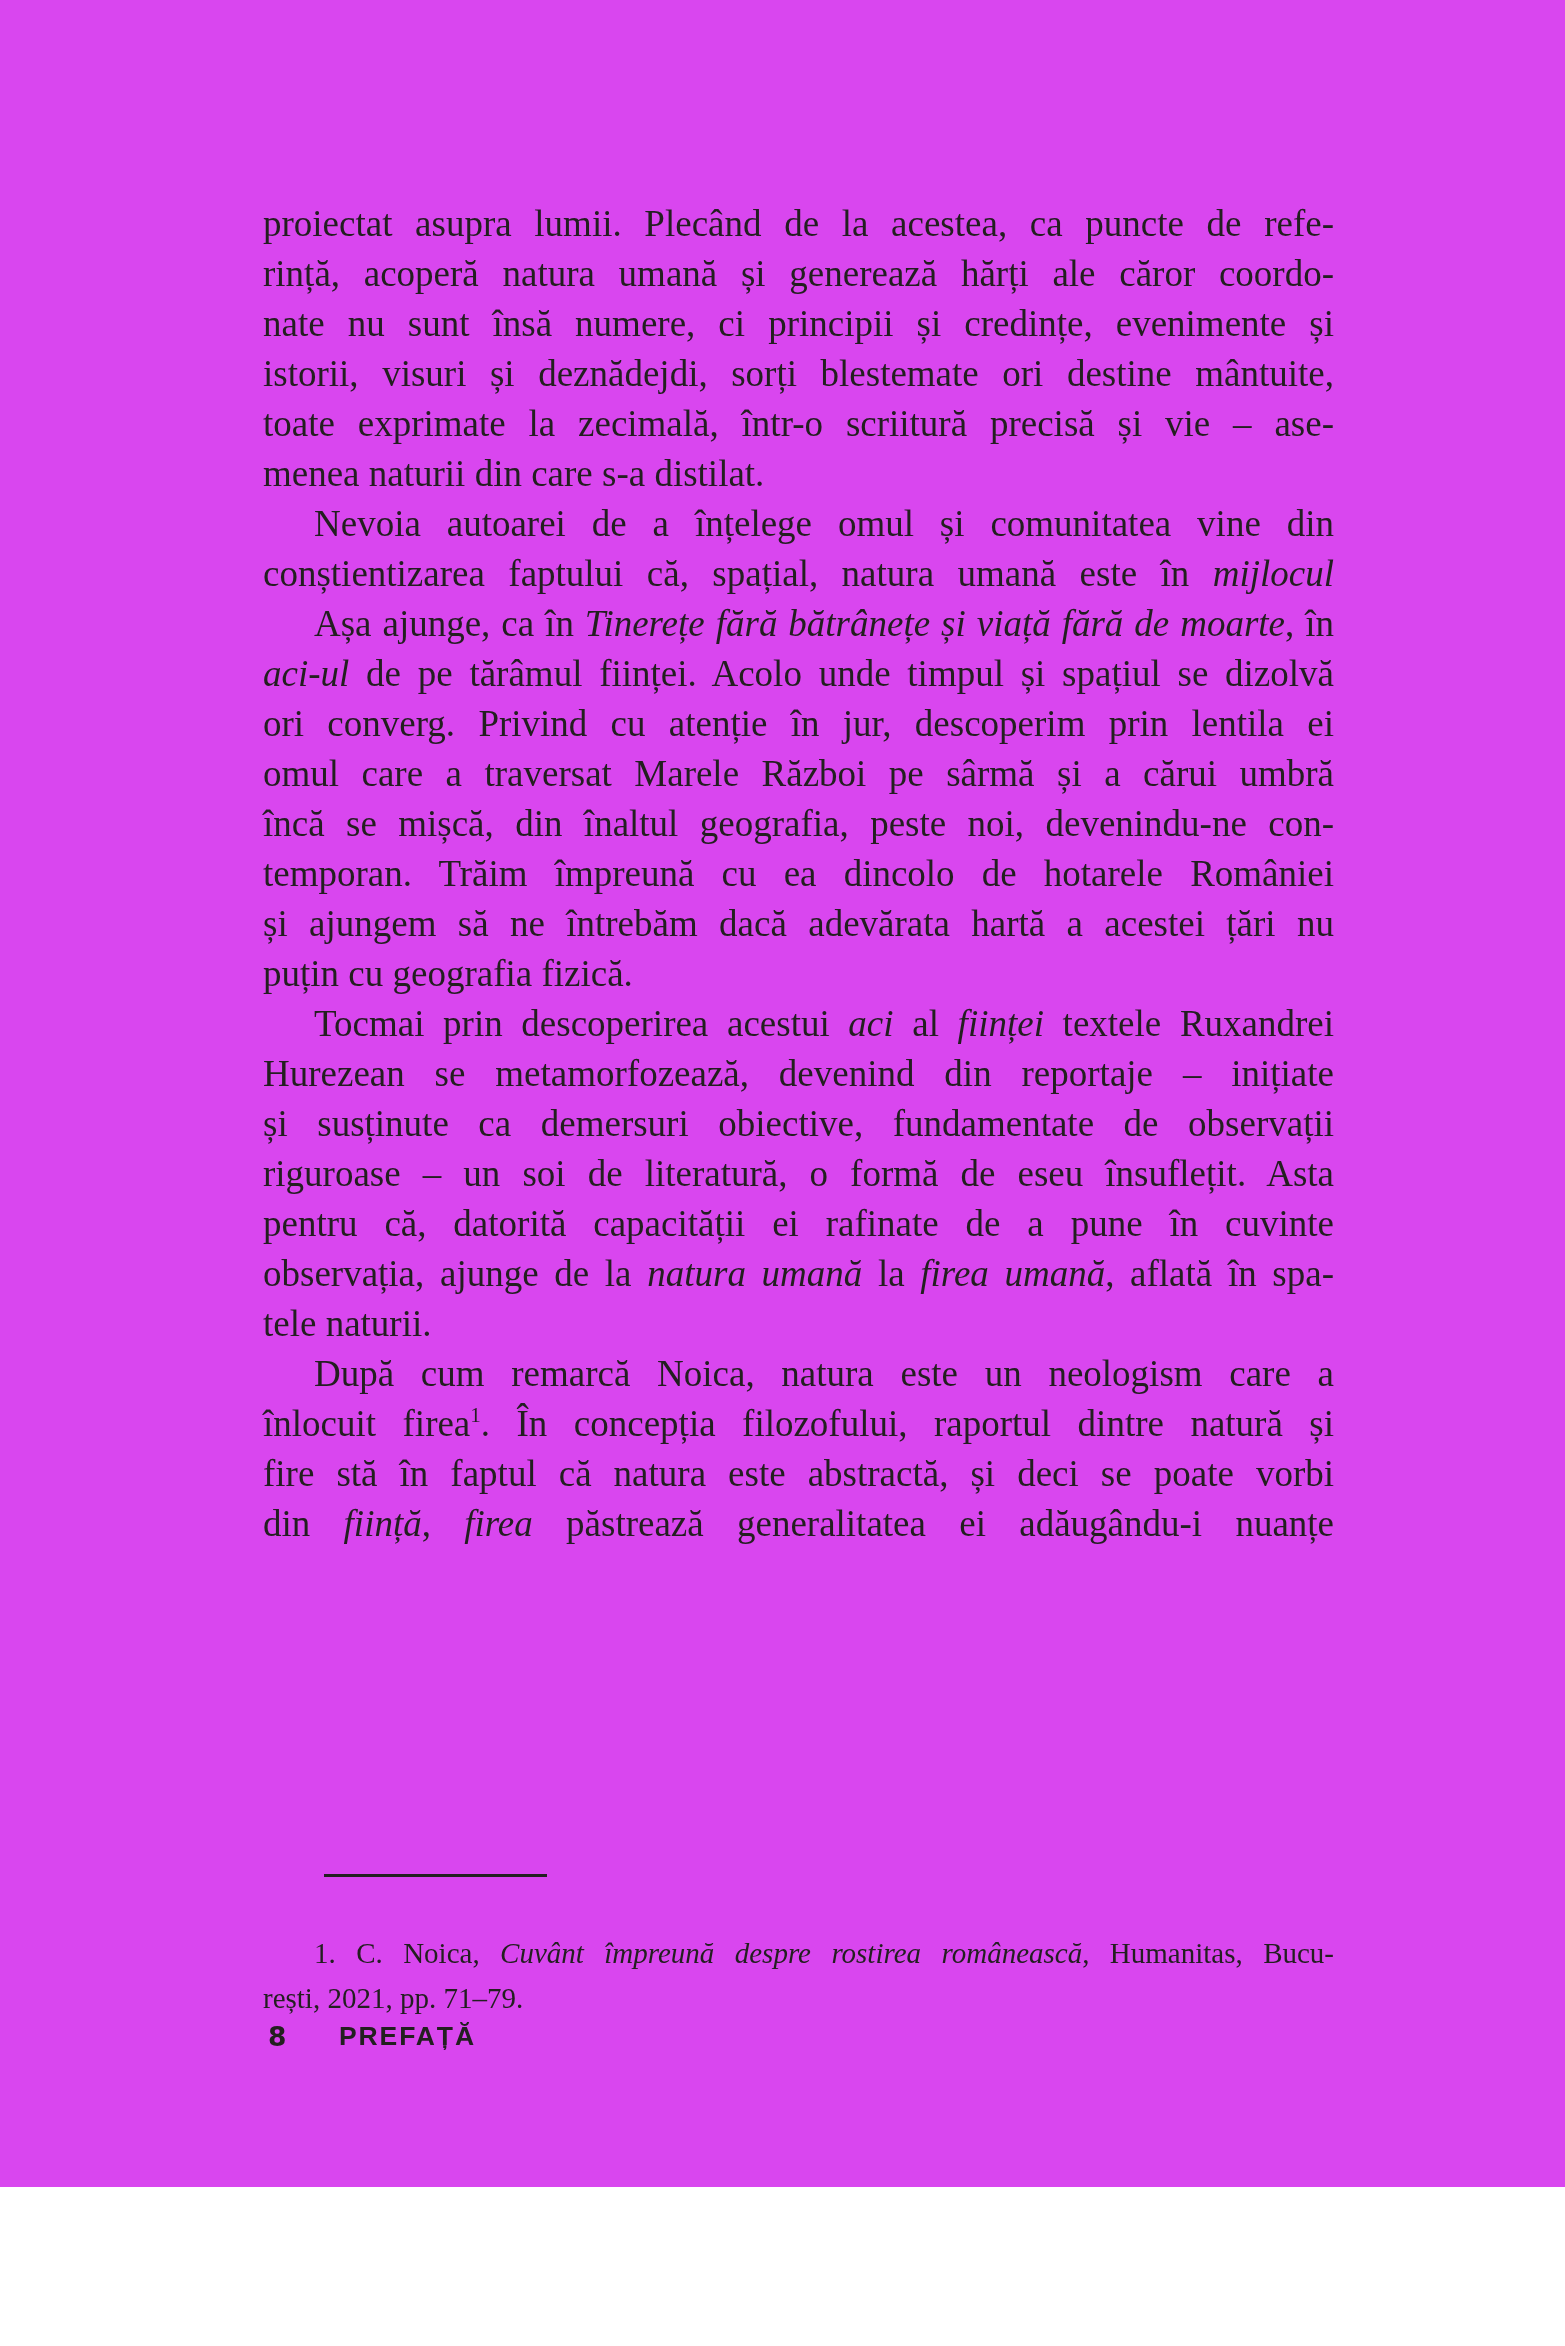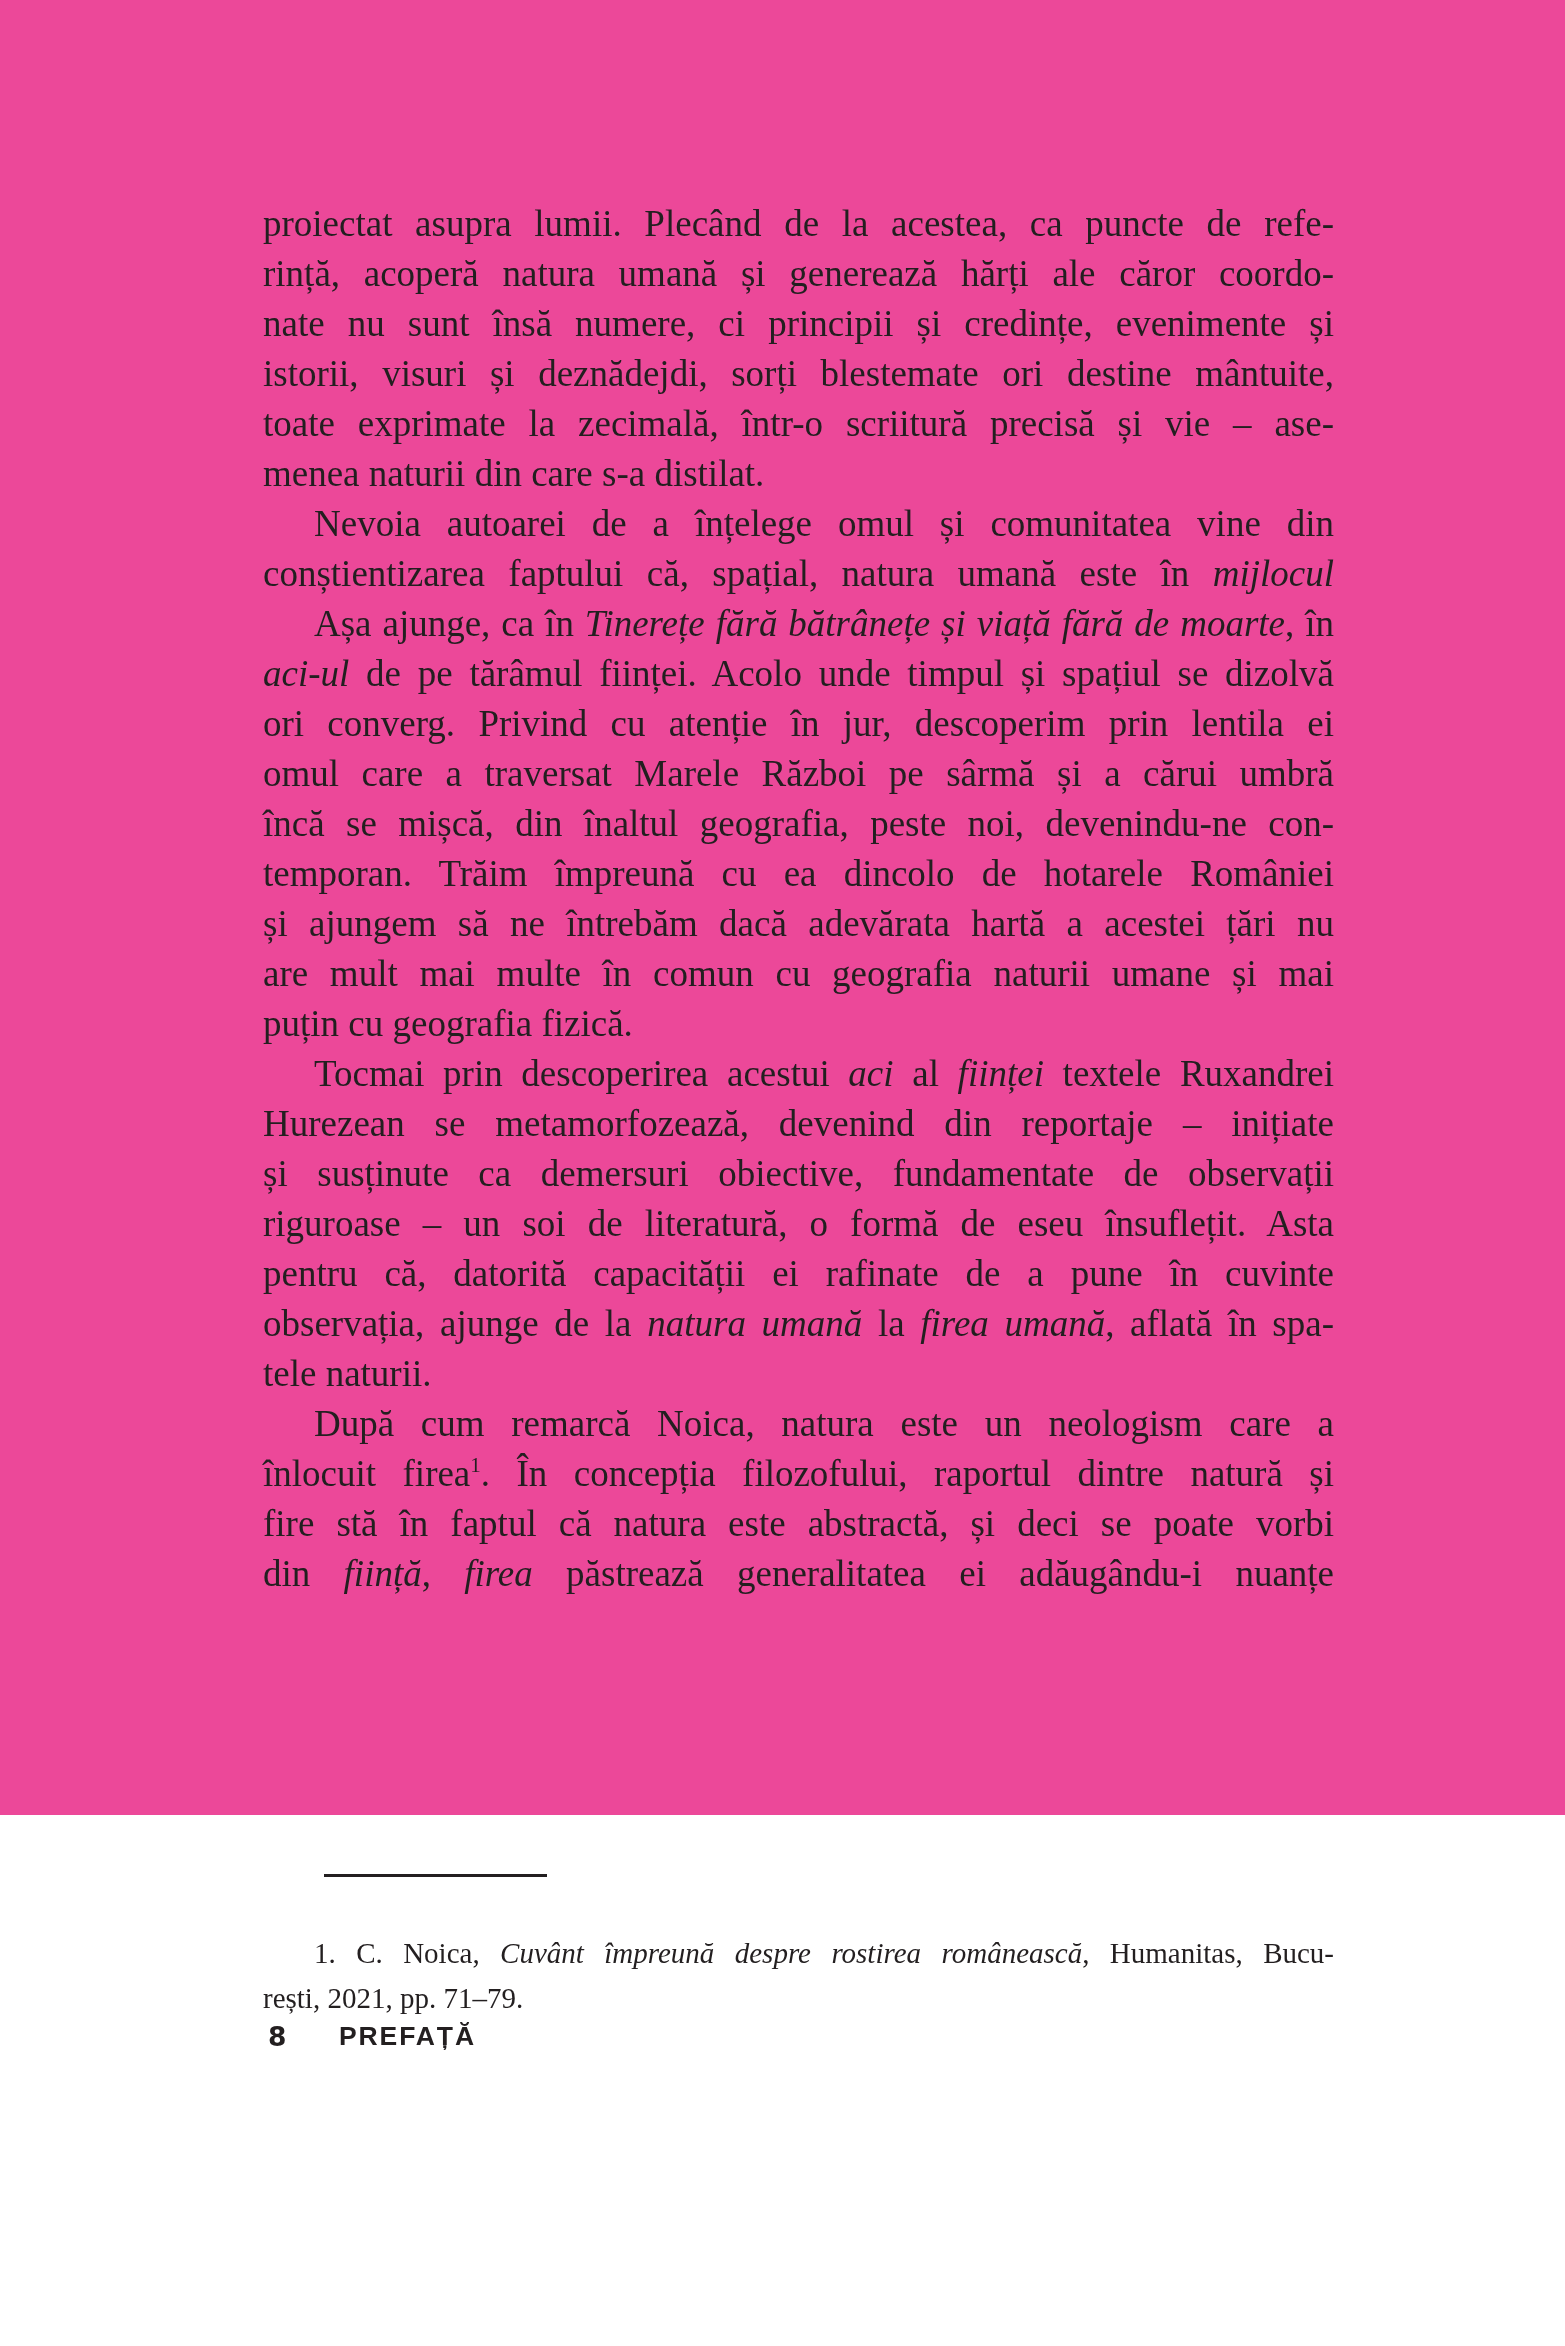--- a/index.html
+++ b/index.html
@@ -1,19 +1,19 @@
 <!DOCTYPE html>
 <html style="font-size:15px"><head>
 <meta charset="utf-8">
 <style>
   html, body { margin: 0; padding: 0; background: #ffffff; }
   body { width: 1565px; height: 2347px; position: relative; overflow: hidden; }
   .page {
-    position: absolute; left: 0; top: 0; width: 1565px; height: 1815px;
-    background: #ec4899; color: #231f20;
+    position: absolute; left: 0; top: 0; width: 1565px; height: 2187px;
+    background: #d946ef; color: #231f20;
   }
   .textblock {
     position: absolute; left: 263px; top: 199px; width: 1071px;
     font-family: "Liberation Serif", "DejaVu Serif", serif;
     font-size: 37px; line-height: 50px; color: #231f20;
   }
   .line {
     display: block; height: 50px; white-space: nowrap;
     text-align: justify; text-align-last: justify;
   }
@@ -55,21 +55,20 @@
       <span class="line last"><span>menea naturii din care s-a distilat.</span></span>
       <span class="line indent"><span>Nevoia autoarei de a înțelege omul și comunitatea vine din</span></span>
       <span class="line"><span>conștientizarea faptului că, spațial, natura umană este în </span><i>mijlocul</i></span>
       <span class="line indent"><span>Așa ajunge, ca în </span><i>Tinerețe fără bătrânețe și viață fără de moarte</i><span>, în</span></span>
       <span class="line"><i>aci-ul</i><span> de pe tărâmul ființei. Acolo unde timpul și spațiul se dizolvă</span></span>
       <span class="line"><span>ori converg. Privind cu atenție în jur, descoperim prin lentila ei</span></span>
       <span class="line"><span>omul care a traversat Marele Război pe sârmă și a cărui umbră</span></span>
       <span class="line"><span>încă se mișcă, din înaltul geografia, peste noi, devenindu-ne con-</span></span>
       <span class="line"><span>temporan. Trăim împreună cu ea dincolo de hotarele României</span></span>
       <span class="line"><span>și ajungem să ne întrebăm dacă adevărata hartă a acestei țări nu</span></span>
-      <span class="line"><span>are mult mai multe în comun cu geografia naturii umane și mai</span></span>
       <span class="line last"><span>puțin cu geografia fizică.</span></span>
       <span class="line indent"><span>Tocmai prin descoperirea acestui </span><i>aci</i><span> al </span><i>ființei</i><span> textele Ruxandrei</span></span>
       <span class="line"><span>Hurezean se metamorfozează, devenind din reportaje – inițiate</span></span>
       <span class="line"><span>și susținute ca demersuri obiective, fundamentate de observații</span></span>
       <span class="line"><span>riguroase – un soi de literatură, o formă de eseu însuflețit. Asta</span></span>
       <span class="line"><span>pentru că, datorită capacității ei rafinate de a pune în cuvinte</span></span>
       <span class="line"><span>observația, ajunge de la </span><i>natura umană</i><span> la </span><i>firea umană</i><span>, aflată în spa-</span></span>
       <span class="line last"><span>tele naturii.</span></span>
       <span class="line indent"><span>După cum remarcă Noica, natura este un neologism care a</span></span>
       <span class="line"><span>înlocuit firea</span><sup>1</sup><span>. În concepția filozofului, raportul dintre natură și</span></span>

